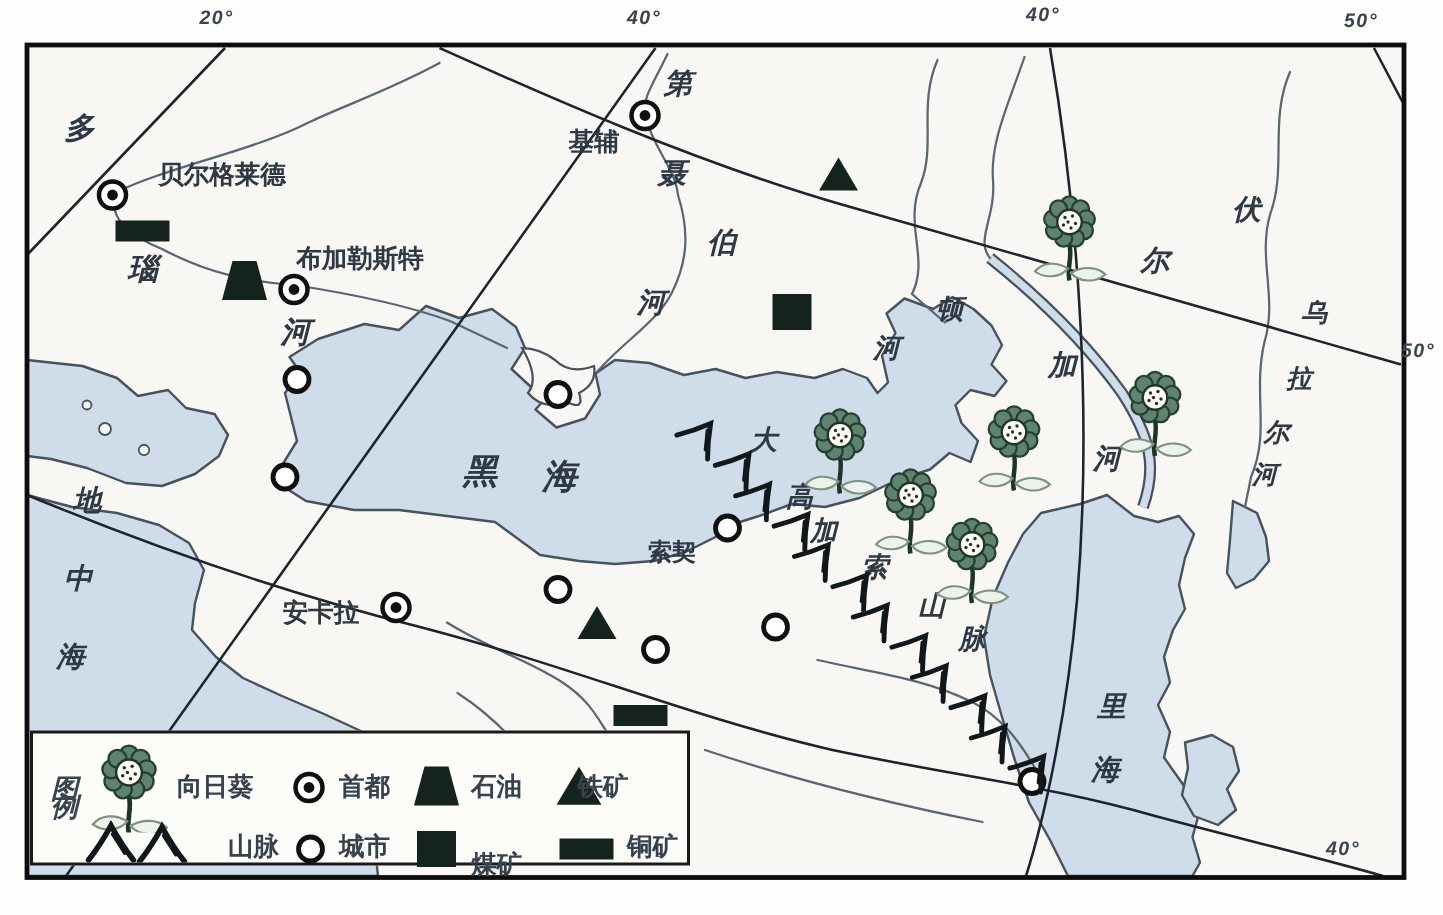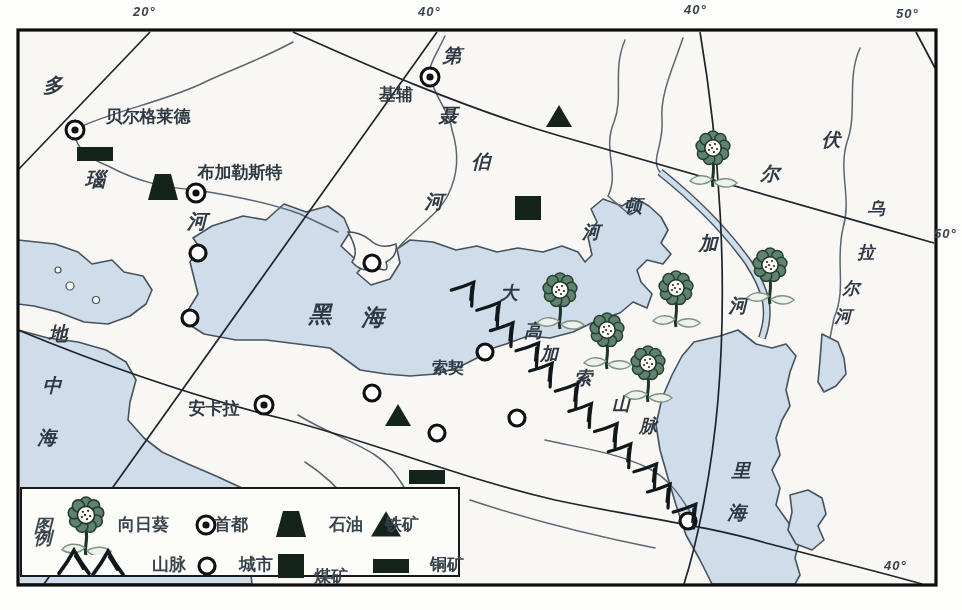--- a/index.html
+++ b/index.html
@@ -213,49 +213,49 @@
     <div class="legend-title">图例</div>
 
     <svg class="li-icon" style="left:38px;top:4px" width="52" height="62">
       <use href="#sym-sunflower" transform="translate(26,22) scale(1.05)"></use>
       </svg>
     <span class="li-label" style="left:96px;top:24px">向日葵</span>
 
     <svg class="li-icon" style="left:168px;top:20px" width="32" height="32">
       <use href="#sym-capital" transform="translate(16,16)"></use>
       </svg>
-    <span class="li-label" style="left:192px;top:24px">首都</span>
+    <span class="li-label" style="left:204px;top:24px">首都</span>
 
     <svg class="li-icon" style="left:252px;top:18px" width="34" height="34">
       <use href="#sym-oil" transform="translate(17,17)"></use>
       </svg>
-    <span class="li-label" style="left:307px;top:24px">石油</span>
+    <span class="li-label" style="left:292px;top:24px">石油</span>
 
     <svg class="li-icon" style="left:348px;top:18px" width="32" height="32">
       <use href="#sym-iron" transform="translate(16,18) scale(1.15)"></use>
       </svg>
     <span class="li-label" style="left:363px;top:24px">铁矿</span>
 
     <svg class="li-icon" style="left:30px;top:58px" width="80" height="28">
       <use href="#sym-chevron" transform="translate(22,16) scale(1.15)"></use>
       <use href="#sym-chevron" transform="translate(56,17) scale(1.15)"></use>
       </svg>
     <span class="li-label" style="left:130px;top:64px">山脉</span>
 
     <svg class="li-icon" style="left:170px;top:62px" width="30" height="30">
       <use href="#sym-city" transform="translate(15,15)"></use>
       </svg>
-    <span class="li-label" style="left:217px;top:64px">城市</span>
+    <span class="li-label" style="left:204px;top:64px">城市</span>
 
     <svg class="li-icon" style="left:254px;top:62px" width="30" height="30">
       <use href="#sym-coal" transform="translate(15,15)"></use>
       </svg>
     <span class="li-label" style="left:292px;top:76px">煤矿</span>
 
     <svg class="li-icon" style="left:348px;top:66px" width="42" height="22">
       <use href="#sym-copper" transform="translate(21,11)"></use>
       </svg>
-    <span class="li-label" style="left:408px;top:64px">铜矿</span>
+    <span class="li-label" style="left:396px;top:64px">铜矿</span>
   </div>
 
   
 
 </div>
 
 </body></html>

